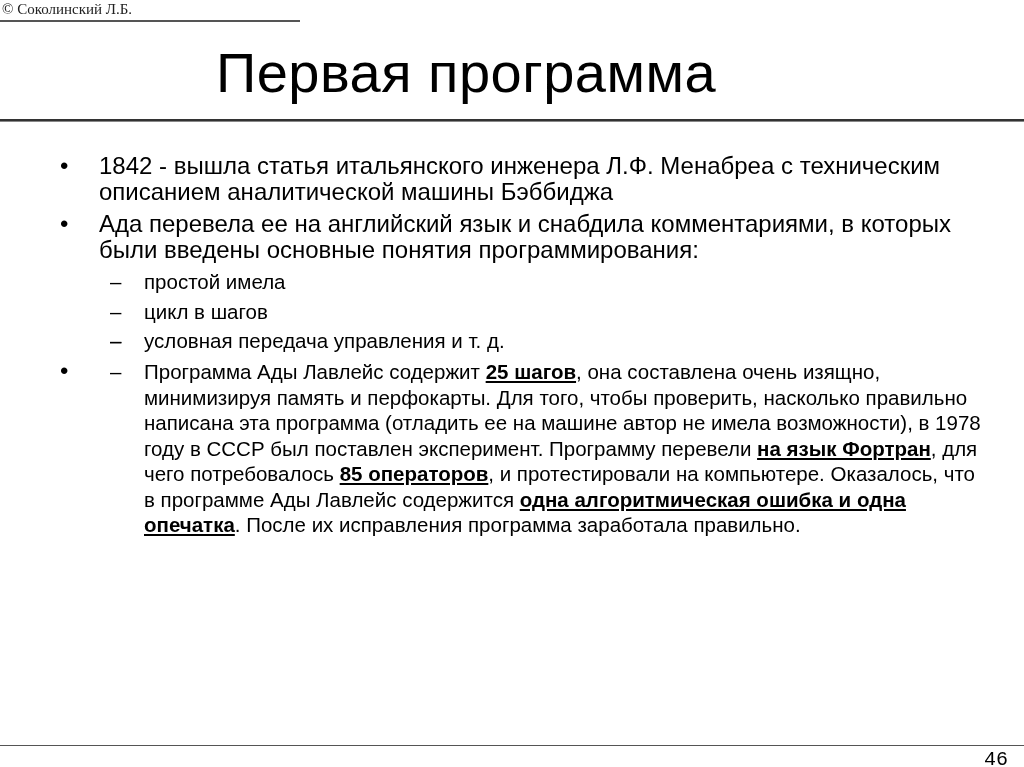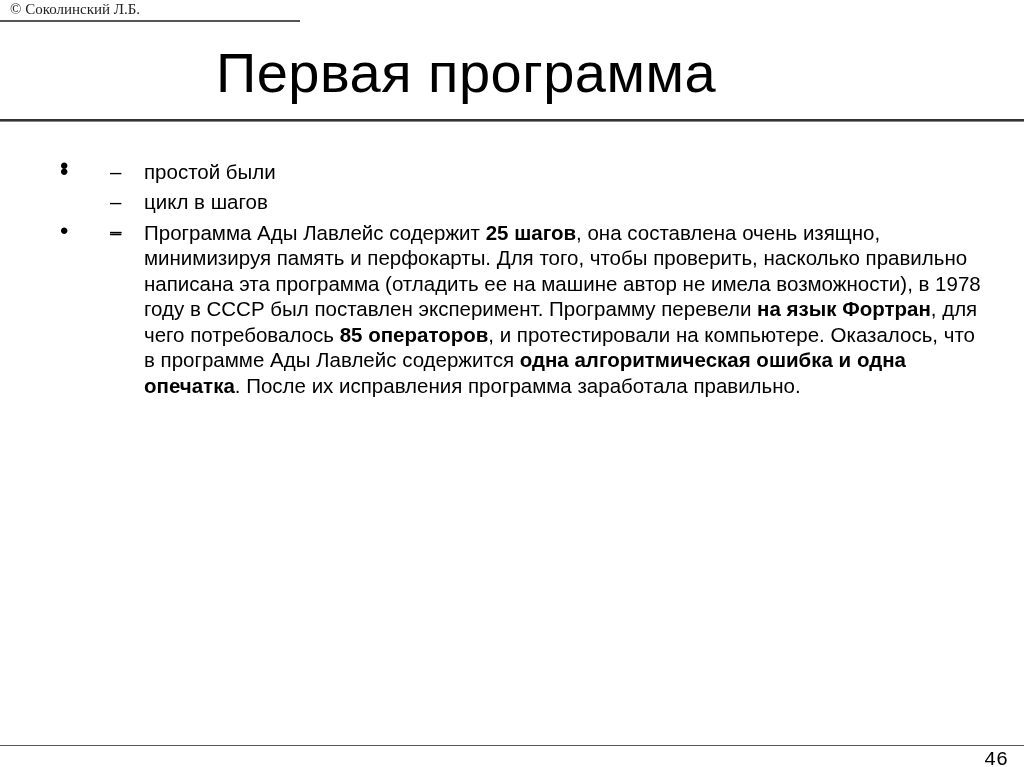--- a/index.html
+++ b/index.html
@@ -1,67 +1,70 @@
 <!DOCTYPE html>
 <html><head>
 <meta charset="utf-8">
 <style>
   html, body { margin: 0; padding: 0; background: #ffffff; }
   body { width: 1024px; height: 767px; position: relative; overflow: hidden; color: #000; }
   .copyright {
     position: absolute; left: 2px; top: 1px;
-    font-family: "Liberation Serif", serif; font-size: 15px; color: #222; margin-left: 8px;
+    font-family: "Liberation Serif", serif; font-size: 15px; color: #222;
   }
   .top-rule { position: absolute; left: 0; top: 20px; width: 300px; height: 2px; background: #555; }
   .title {
     position: absolute; left: 0; width: 932px; top: 40px;
     text-align: center; font-family: "Liberation Sans", sans-serif; font-size: 56px; line-height: 66px;
     letter-spacing: 0.5px;
   }
   .title-rule { position: absolute; left: 0; top: 119px; width: 1024px; height: 2px; background: #333; border-bottom: 1px solid #888; }
   .content { position: absolute; left: 0; top: 153px; width: 1024px; font-family: "Liberation Sans", sans-serif; }
   .l1 { position: relative; padding-left: 99px; font-size: 24px; line-height: 26px; margin-bottom: 6px; padding-right: 30px; }
   .l1 .bullet { position: absolute; left: 60px; top: 0; }
   .l2 { position: relative; padding-left: 144px; font-size: 20.5px; line-height: 25px; margin-bottom: 4.5px; padding-right: 40px; }
   .l2 .dash { position: absolute; left: 110px; top: 0; }
   .l2.long { line-height: 25.5px; }
-  b { font-weight: bold; }
+  b { font-weight: bold; text-decoration: underline; }
   .bottom-rule { position: absolute; left: 0; top: 745px; width: 1024px; height: 1px; background: #555; }
   .page-num { position: absolute; right: 16px; top: 748px; font-family: Liberation Mono, monospace; font-size: 20px; }
 </style>
 </head>
 <body>
 
 <div class="copyright">© Соколинский Л.Б.</div>
 <div class="top-rule"></div>
 
 <div class="title">Первая программа</div>
 <div class="title-rule"></div>
 
 <div class="content">
   <div class="l1">
     <span class="bullet">•</span>
+    <span>1842 - вышла статья итальянского инженера Л.Ф. Менабреа с техническим описанием аналитической машины Бэббиджа</span>
   </div>
 
   <div class="l1">
     <span class="bullet">•</span>
+    <span>Ада перевела ее на английский язык и снабдила комментариями, в которых были введены основные понятия программирования:</span>
   </div>
   <div class="l2">
     <span class="dash">–</span>
-    <span>простой были</span>
+    <span>простой имела</span>
   </div>
   <div class="l2">
     <span class="dash">–</span>
     <span>цикл в шагов</span>
   </div>
   <div class="l2">
     <span class="dash">–</span>
   </div>
   <div class="l2">
     <span class="dash">–</span>
+    <span>условная передача управления и т. д.</span>
   </div>
 
   <div class="l1">
     <span class="bullet">•</span>
   </div>
   <div class="l2 long">
     <span class="dash">–</span>
     <span>Программа Ады Лавлейс содержит </span><b>25 шагов</b><span>, она составлена очень изящно, минимизируя память и перфокарты. Для того, чтобы проверить, насколько правильно написана эта программа (отладить ее на машине автор не имела возможности), в 1978 году в СССР был поставлен эксперимент. Программу перевели </span><b>на язык Фортран</b><span>, для чего потребовалось </span><b>85 операторов</b><span>, и протестировали на компьютере. Оказалось, что в программе Ады Лавлейс содержится </span><b>одна алгоритмическая ошибка и одна опечатка</b><span>. После их исправления программа заработала правильно.</span>
   </div>
 </div>

